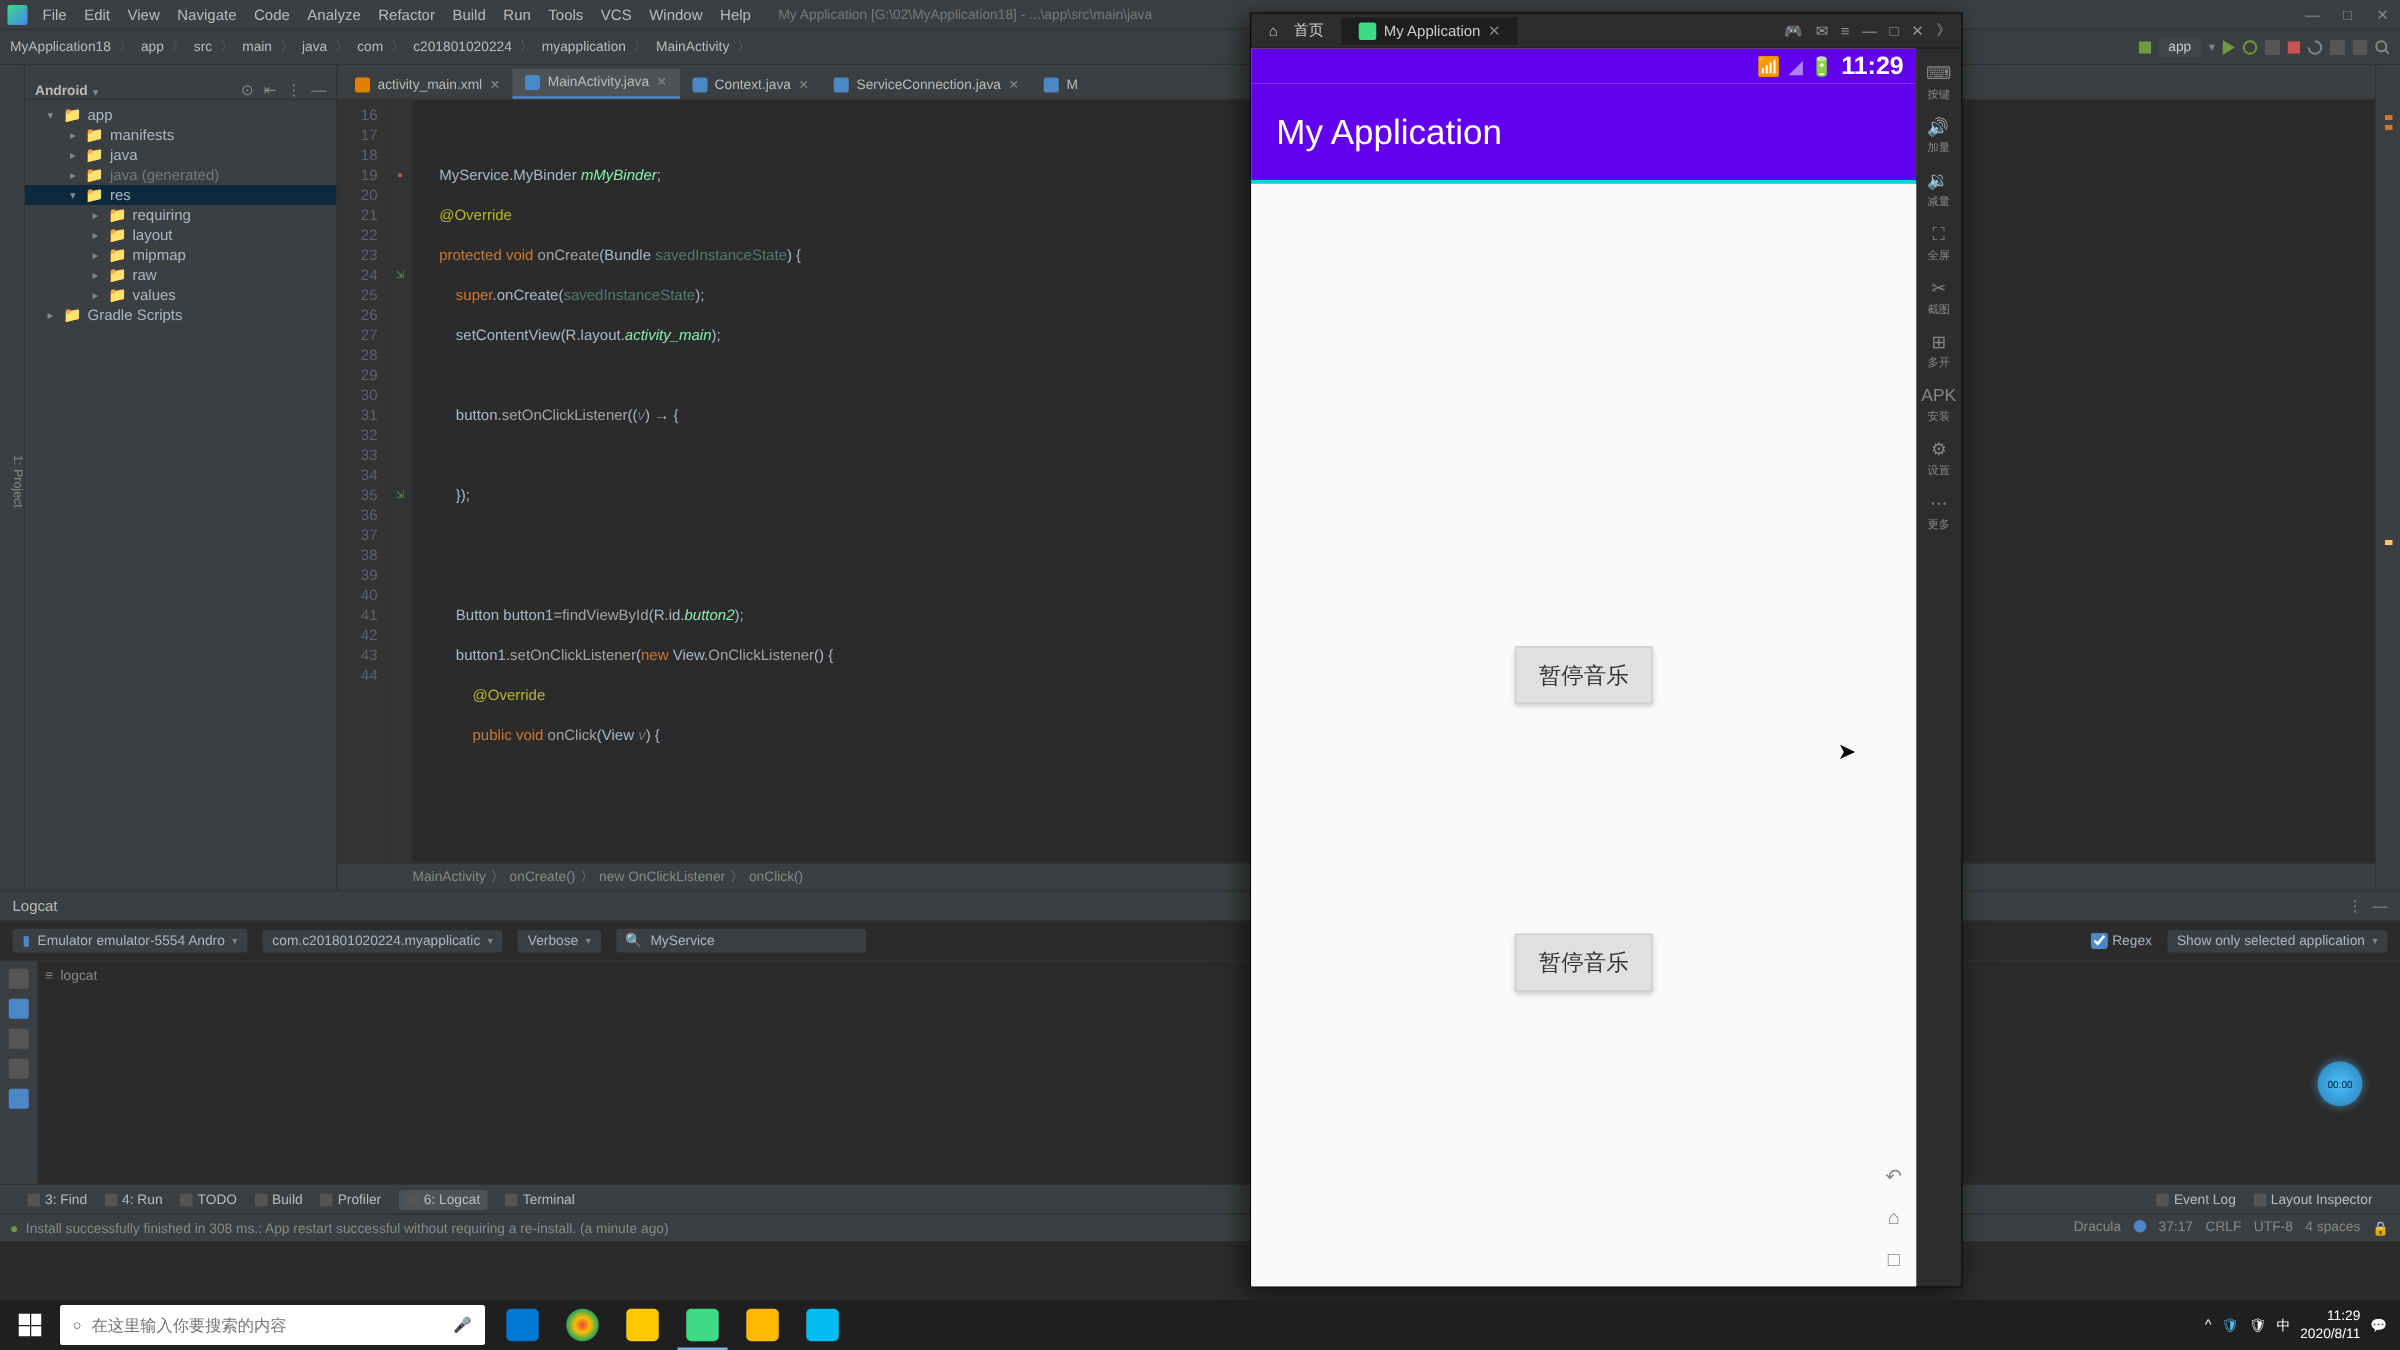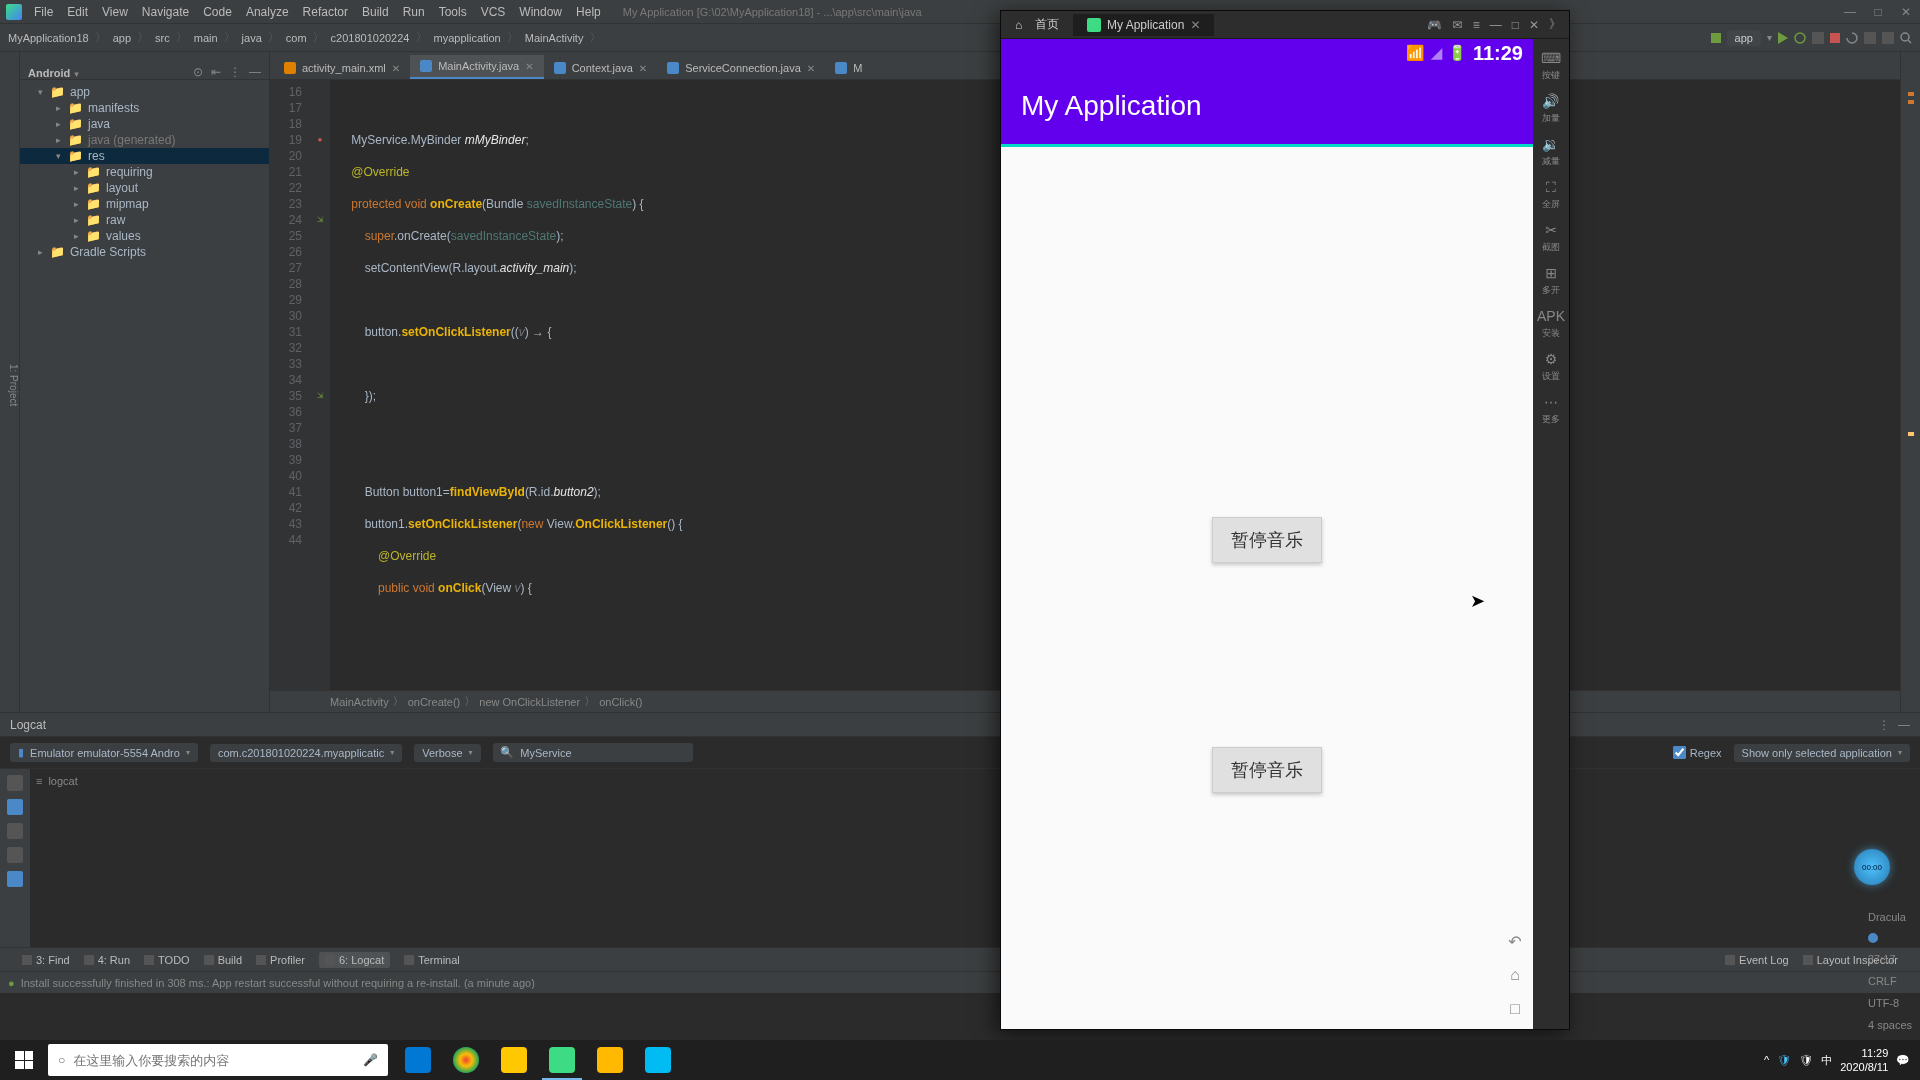--- a/index.html
+++ b/index.html
@@ -39,24 +39,24 @@
 .tab .close { color:#888; font-size:10px; }
 .tab-ico { width:12px; height:12px; border-radius:2px; }
 .code-wrap { flex:1; display:flex; overflow:hidden; font-family:"Consolas","Courier New",monospace; font-size:12px; line-height:16px; }
 .gutter { width:40px; background:#313335; text-align:right; padding:4px 8px 4px 4px; color:#606366; }
 .gutter div { height:16px; }
 .gutter-icons { width:20px; background:#313335; padding-top:4px; }
 .gutter-icons div { height:16px; display:flex; align-items:center; justify-content:center; font-size:8px; }
 .code { flex:1; padding:4px 8px; white-space:pre; color:#a9b7c6; }
 .code .ln { height:16px; }
 .kw { color:#cc7832; }
-.fn { color:#eab308;font-weight:bold; }
+.fn { color:#a3a3a3; }
 .ann { color:#bbb529; }
 .param { color:#72737a; font-style:italic; }
-.field { color:#e5e5e5; font-style:italic; }
+.field { color:#86efac; font-style:italic; }
 .tp { color:#507874; }
 .breadcrumb2 { height:22px; background:#3c3f41; display:flex; align-items:center; padding:0 60px; font-size:11px; color:#888; border-top:1px solid #323232; }
 .breadcrumb2 span { margin-right:4px; }
 .logcat-panel { height:235px; background:#2b2b2b; border-top:1px solid #323232; display:flex; flex-direction:column; }
 .logcat-header { height:24px; background:#3c3f41; display:flex; align-items:center; padding:0 10px; border-bottom:1px solid #323232; }
 .logcat-header .title { font-size:12px; color:#bbbbbb; }
 .logcat-header .icons { margin-left:auto; display:flex; gap:8px; color:#888; }
 .logcat-toolbar { height:32px; display:flex; align-items:center; padding:0 10px; gap:12px; border-bottom:1px solid #323232; }
 .dropdown { background:#3c3f41; padding:3px 8px; border-radius:3px; font-size:11px; display:flex; align-items:center; gap:6px; }
 .dropdown .ar { font-size:8px; color:#888; }
@@ -65,21 +65,21 @@
 .logcat-body { flex:1; display:flex; }
 .logcat-left { width:30px; background:#3c3f41; display:flex; flex-direction:column; align-items:center; padding-top:6px; gap:8px; }
 .logcat-left div { width:16px; height:16px; background:#555; border-radius:2px; }
 .logcat-content { flex:1; padding:6px; font-size:11px; position:relative; }
 .timer-widget { position:absolute; right:30px; top:80px; width:36px; height:36px; border-radius:50%; background:radial-gradient(circle,#4cc2ff,#2a7ab0); display:flex; align-items:center; justify-content:center; font-size:8px; color:#013; box-shadow:0 0 8px #4cc2ff88; }
 .bottombar { height:24px; background:#3c3f41; display:flex; align-items:center; padding:0 22px; gap:14px; border-top:1px solid #323232; font-size:11px; }
 .bottombar .item { display:flex; align-items:center; gap:4px; cursor:pointer; color:#bbbbbb; }
 .bottombar .item.active { background:#4e5254; padding:2px 6px; border-radius:2px; }
 .statusbar { height:22px; background:#3c3f41; display:flex; align-items:center; padding:0 8px; font-size:11px; color:#888; border-top:1px solid #323232; }
 .statusbar .msg { flex:1; }
-.statusbar .right { display:flex; gap:10px;flex-direction:column; }
+.statusbar .right { display:flex; gap:10px; }
 .right-gutter { position:absolute; right:0; top:52px; width:20px; height:660px; background:#3c3f41; border-left:1px solid #323232; }
 .right-gutter .marker { position:absolute; width:6px; height:4px; right:6px; }
 .emulator { position:absolute; left:1000px; top:10px; width:570px; height:1020px; background:#202124; border:1px solid #0a0a0a; box-shadow:-4px 4px 20px rgba(0,0,0,.6); z-index:100; display:flex; flex-direction:column; }
 .emu-titlebar { height:28px; background:#2d2d2d; display:flex; align-items:center; border-bottom:1px solid #1a1a1a; }
 .emu-tab { padding:4px 14px; display:flex; align-items:center; gap:6px; font-size:12px; color:#ccc; }
 .emu-tab.active { background:#1e1e1e; }
 .emu-tab .ico { width:14px; height:14px; }
 .emu-titleright { margin-left:auto; display:flex; align-items:center; gap:10px; padding-right:8px; color:#999; }
 .emu-titleright div { cursor:pointer; }
 .emu-body { flex:1; display:flex; }

